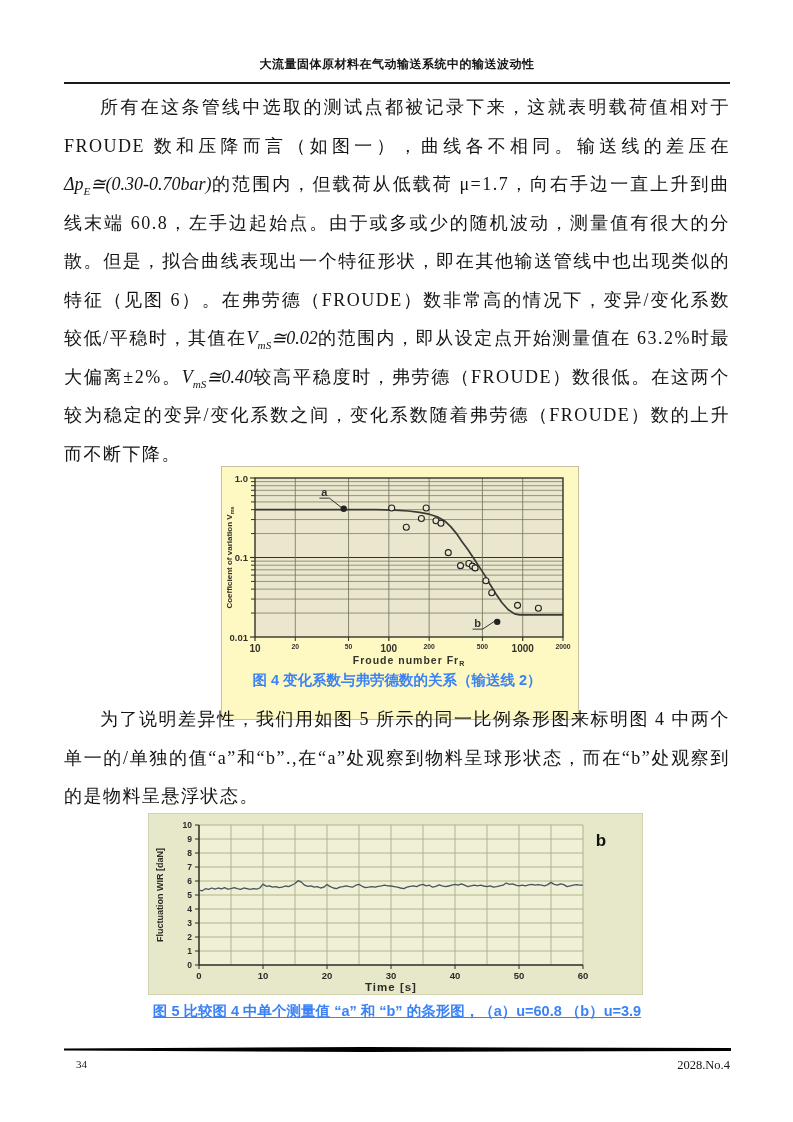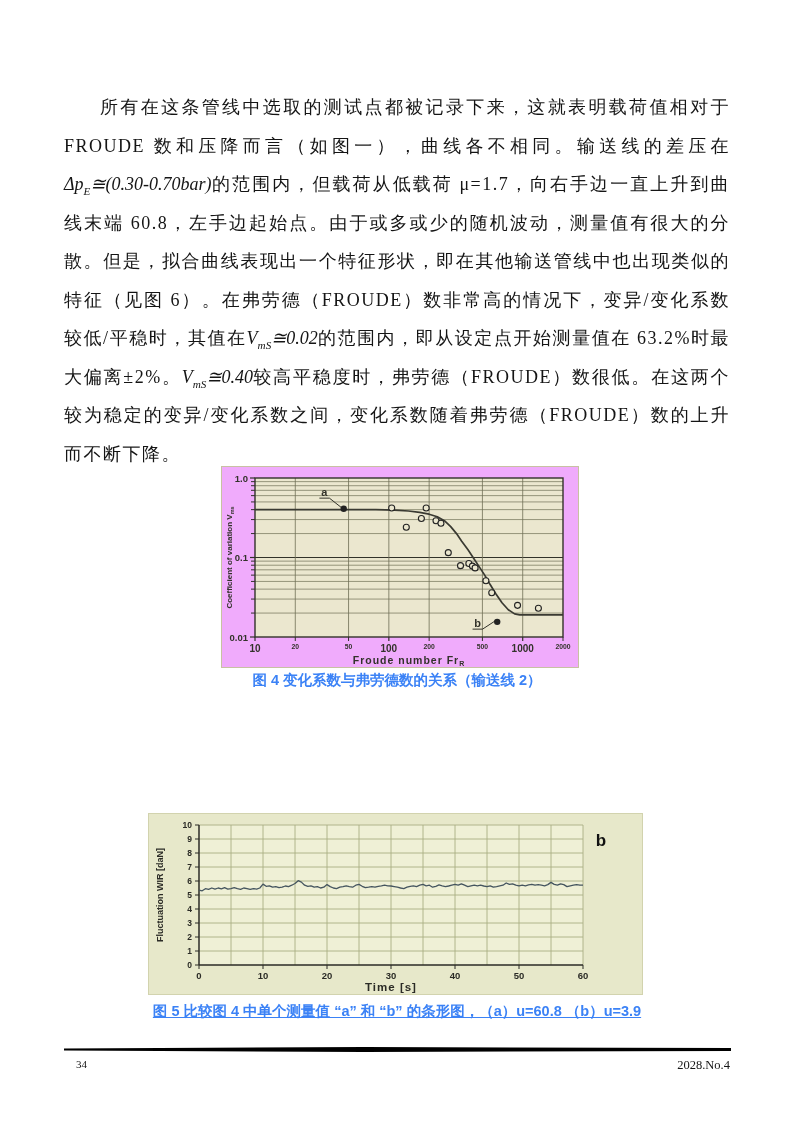--- a/index.html
+++ b/index.html
@@ -8,39 +8,42 @@
   .header{position:absolute;left:64px;right:63px;top:56px;text-align:center;
           font-size:12px;font-weight:600;letter-spacing:.5px;padding-bottom:9px;
           border-bottom:2px solid #1a1a1a;}
   .para{position:absolute;left:64px;width:666px;margin:0;text-indent:2em;
         text-align:justify;font-size:18px;line-height:38.5px;letter-spacing:1.5px;}
   #para1{top:88px;}
   #para2{top:700px;}
   .math{font-style:italic;letter-spacing:0;white-space:nowrap;}
   .math sub{font-size:0.62em;line-height:0;}
   .figure{position:absolute;overflow:hidden;}
-  #fig4-chart{left:221px;top:466px;width:358px;height:202px;background:#f0abfc;
+  #fig4-chart{left:221px;top:466px;width:358px;height:254px;background:#fef9c3;
               border:1px solid #c8c1a2;box-sizing:border-box;}
   #fig5-chart{left:148px;top:813px;width:495px;height:182px;background:#e7e8ca;
               border:1px solid #d2d3ae;box-sizing:border-box;}
   .caption{position:absolute;left:64px;width:666px;margin:0;text-align:center;
            font-family:"Liberation Sans","DejaVu Sans",sans-serif;font-weight:700;
            font-size:14.5px;color:#3b82f6;}
   #cap4{top:671px;}
   #cap5{top:1002px;text-decoration:underline;}
   .footer-line{position:absolute;left:64px;top:1047px;width:667px;height:5px;background:#000;
                clip-path:polygon(0 32%,45% 0,100% 22%,100% 78%,45% 100%,0 68%);}
   .footer-page{position:absolute;left:76px;width:666px;top:1058px;text-align:left;font-size:11px;}
   .footer-issue{position:absolute;right:63px;top:1058px;font-size:12.5px;}
 </style>
 </head>
 <body>
 
 <div class="page">
 
+  <div class="header">
+    <span>大流量固体原材料在气动输送系统中的输送波动性</span>
+  </div>
 
   <p class="para" id="para1">所有在这条管线中选取的测试点都被记录下来，这就表明载荷值相对于 FROUDE 数和压降而言（如图一），曲线各不相同。输送线的差压在<span class="math"><span>Δp</span><sub>E</sub><span>≅(0.30-0.70bar)</span></span>的范围内，但载荷从低载荷 μ=1.7，向右手边一直上升到曲线末端 60.8，左手边起始点。由于或多或少的随机波动，测量值有很大的分散。但是，拟合曲线表现出一个特征形状，即在其他输送管线中也出现类似的特征（见图 6）。在弗劳德（FROUDE）数非常高的情况下，变异/变化系数较低/平稳时，其值在<span class="math"><span>V</span><sub>mS</sub><span>≅0.02</span></span>的范围内，即从设定点开始测量值在 63.2%时最大偏离±2%。<span class="math"><span>V</span><sub>mS</sub><span>≅0.40</span></span>较高平稳度时，弗劳德（FROUDE）数很低。在这两个较为稳定的变异/变化系数之间，变化系数随着弗劳德（FROUDE）数的上升而不断下降。</p>
 
   <div class="figure" id="fig4-chart"><svg width="356" height="200" viewBox="0 0 356 200">
         <rect x="33" y="11" width="308" height="159" fill="#ebe7cf"></rect>
         <line x1="33" y1="146.06811534471348" x2="341" y2="146.06811534471348" stroke="#6e6e55" stroke-width="0.7"></line>
         <line x1="29" y1="146.06811534471348" x2="33" y2="146.06811534471348" stroke="#32322a" stroke-width="1"></line>
         <line x1="33" y1="132.06886024978684" x2="341" y2="132.06886024978684" stroke="#6e6e55" stroke-width="0.7"></line>
         <line x1="29" y1="132.06886024978684" x2="33" y2="132.06886024978684" stroke="#32322a" stroke-width="1"></line>
         <line x1="33" y1="122.13623068942698" x2="341" y2="122.13623068942698" stroke="#6e6e55" stroke-width="0.7"></line>
@@ -124,20 +127,21 @@
         <circle cx="121.71219086347529" cy="41.783683390781036" r="3.2" fill="#222222"></circle>
         <text x="102.4046986711731" y="28.63697559450033" text-anchor="middle" font-size="11" font-weight="bold" font-family="Liberation Sans, DejaVu Sans, sans-serif" fill="#32322a">a</text>
         <line x1="260.56529168371213" y1="162.138465404647" x2="273.2151789233135" y2="153.86862999546184" stroke="#32322a" stroke-width="1"></line>
         <line x1="250.56529168371213" y1="162.138465404647" x2="260.56529168371213" y2="162.138465404647" stroke="#32322a" stroke-width="1"></line>
         <circle cx="275.2151789233135" cy="154.86862999546184" r="3.2" fill="#222222"></circle>
         <text x="255.56529168371213" y="159.638465404647" text-anchor="middle" font-size="11" font-weight="bold" font-family="Liberation Sans, DejaVu Sans, sans-serif" fill="#32322a">b</text>
       </svg></div>
 
   <p class="caption" id="cap4">图 4  变化系数与弗劳德数的关系（输送线 2）</p>
 
+  <p class="para" id="para2">为了说明差异性，我们用如图 5 所示的同一比例条形图来标明图 4 中两个单一的/单独的值“a”和“b”.,在“a”处观察到物料呈球形状态，而在“b”处观察到的是物料呈悬浮状态。</p>
 
   <div class="figure" id="fig5-chart"><svg width="493" height="180" viewBox="0 0 493 180">
         <rect x="50" y="11" width="384" height="140" fill="#eff0d6"></rect>
         <line x1="82" y1="11" x2="82" y2="151" stroke="#a9ae84" stroke-width="0.9"></line>
         <line x1="114" y1="11" x2="114" y2="151" stroke="#a9ae84" stroke-width="0.9"></line>
         <line x1="146" y1="11" x2="146" y2="151" stroke="#a9ae84" stroke-width="0.9"></line>
         <line x1="178" y1="11" x2="178" y2="151" stroke="#a9ae84" stroke-width="0.9"></line>
         <line x1="210" y1="11" x2="210" y2="151" stroke="#a9ae84" stroke-width="0.9"></line>
         <line x1="242" y1="11" x2="242" y2="151" stroke="#a9ae84" stroke-width="0.9"></line>
         <line x1="274" y1="11" x2="274" y2="151" stroke="#a9ae84" stroke-width="0.9"></line>

